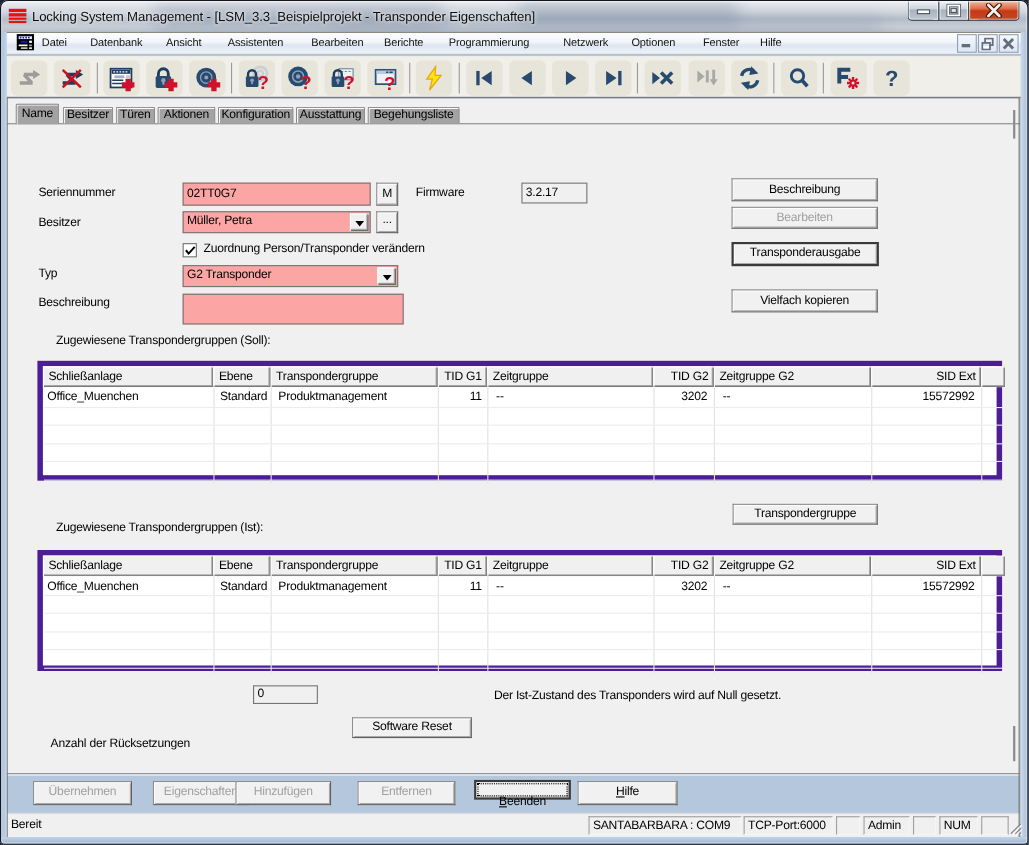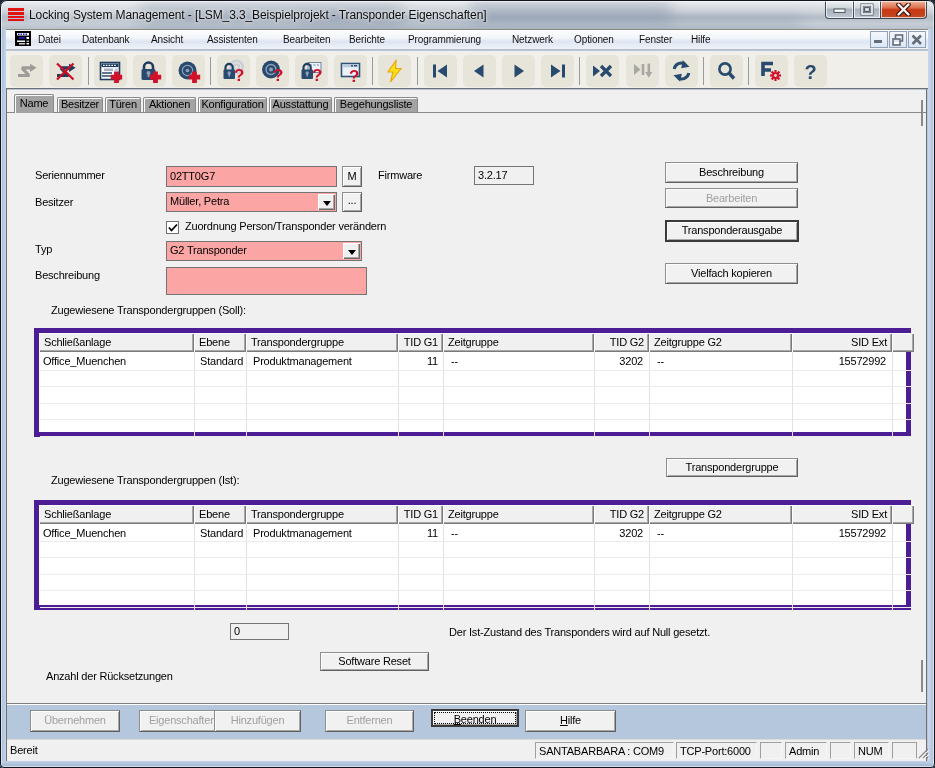--- a/index.html
+++ b/index.html
@@ -458,21 +458,21 @@
   <div class="lbl" style="left:449px;top:626px;">Der Ist-Zustand des Transponders wird auf Null gesetzt.</div>
 
   <div class="abs" style="left:921px;top:100px;width:2px;height:26px;background:#8a8a8a;"></div>
   <div class="abs" style="left:921px;top:660px;width:2px;height:32px;background:#8a8a8a;"></div>
 
   <div id="btnrow-sep"></div>
   <div class="btn dis" style="left:30px;top:710px;width:90px;height:22px;padding-top:3px;">Übernehmen</div>
   <div class="btn dis" style="left:139px;top:710px;width:87px;height:22px;padding-top:3px;">Eigenschaften</div>
   <div class="btn dis" style="left:214px;top:710px;width:87px;height:22px;padding-top:3px;">Hinzufügen</div>
   <div class="btn dis" style="left:325px;top:710px;width:89px;height:22px;padding-top:3px;">Entfernen</div>
-  <div class="btn dark" style="left:431px;top:709px;width:88px;height:18px;padding-top:2px;outline:1px dotted #000;outline-offset:-4px;"><span style="text-decoration:underline">B</span>eenden</div>
+  <div class="btn dark" style="left:431px;top:709px;width:88px;height:18px;padding-top:12px;outline:1px dotted #000;outline-offset:-4px;"><span style="text-decoration:underline">B</span>eenden</div>
   <div class="btn" style="left:525px;top:710px;width:91px;height:22px;padding-top:3px;"><span style="text-decoration:underline">H</span>ilfe</div>
 
   <div id="statusbar"></div>
   <div class="lbl" style="left:10px;top:744px;">Bereit</div>
   <div class="scell" style="left:535px;width:139px;">SANTABARBARA : COM9</div>
   <div class="scell" style="left:676px;width:81px;">TCP-Port:6000</div>
   <div class="scell" style="left:760px;width:22px;"></div>
   <div class="scell" style="left:785px;width:42px;">Admin</div>
   <div class="scell" style="left:830px;width:21px;"></div>
   <div class="scell" style="left:854px;width:35px;">NUM</div>

